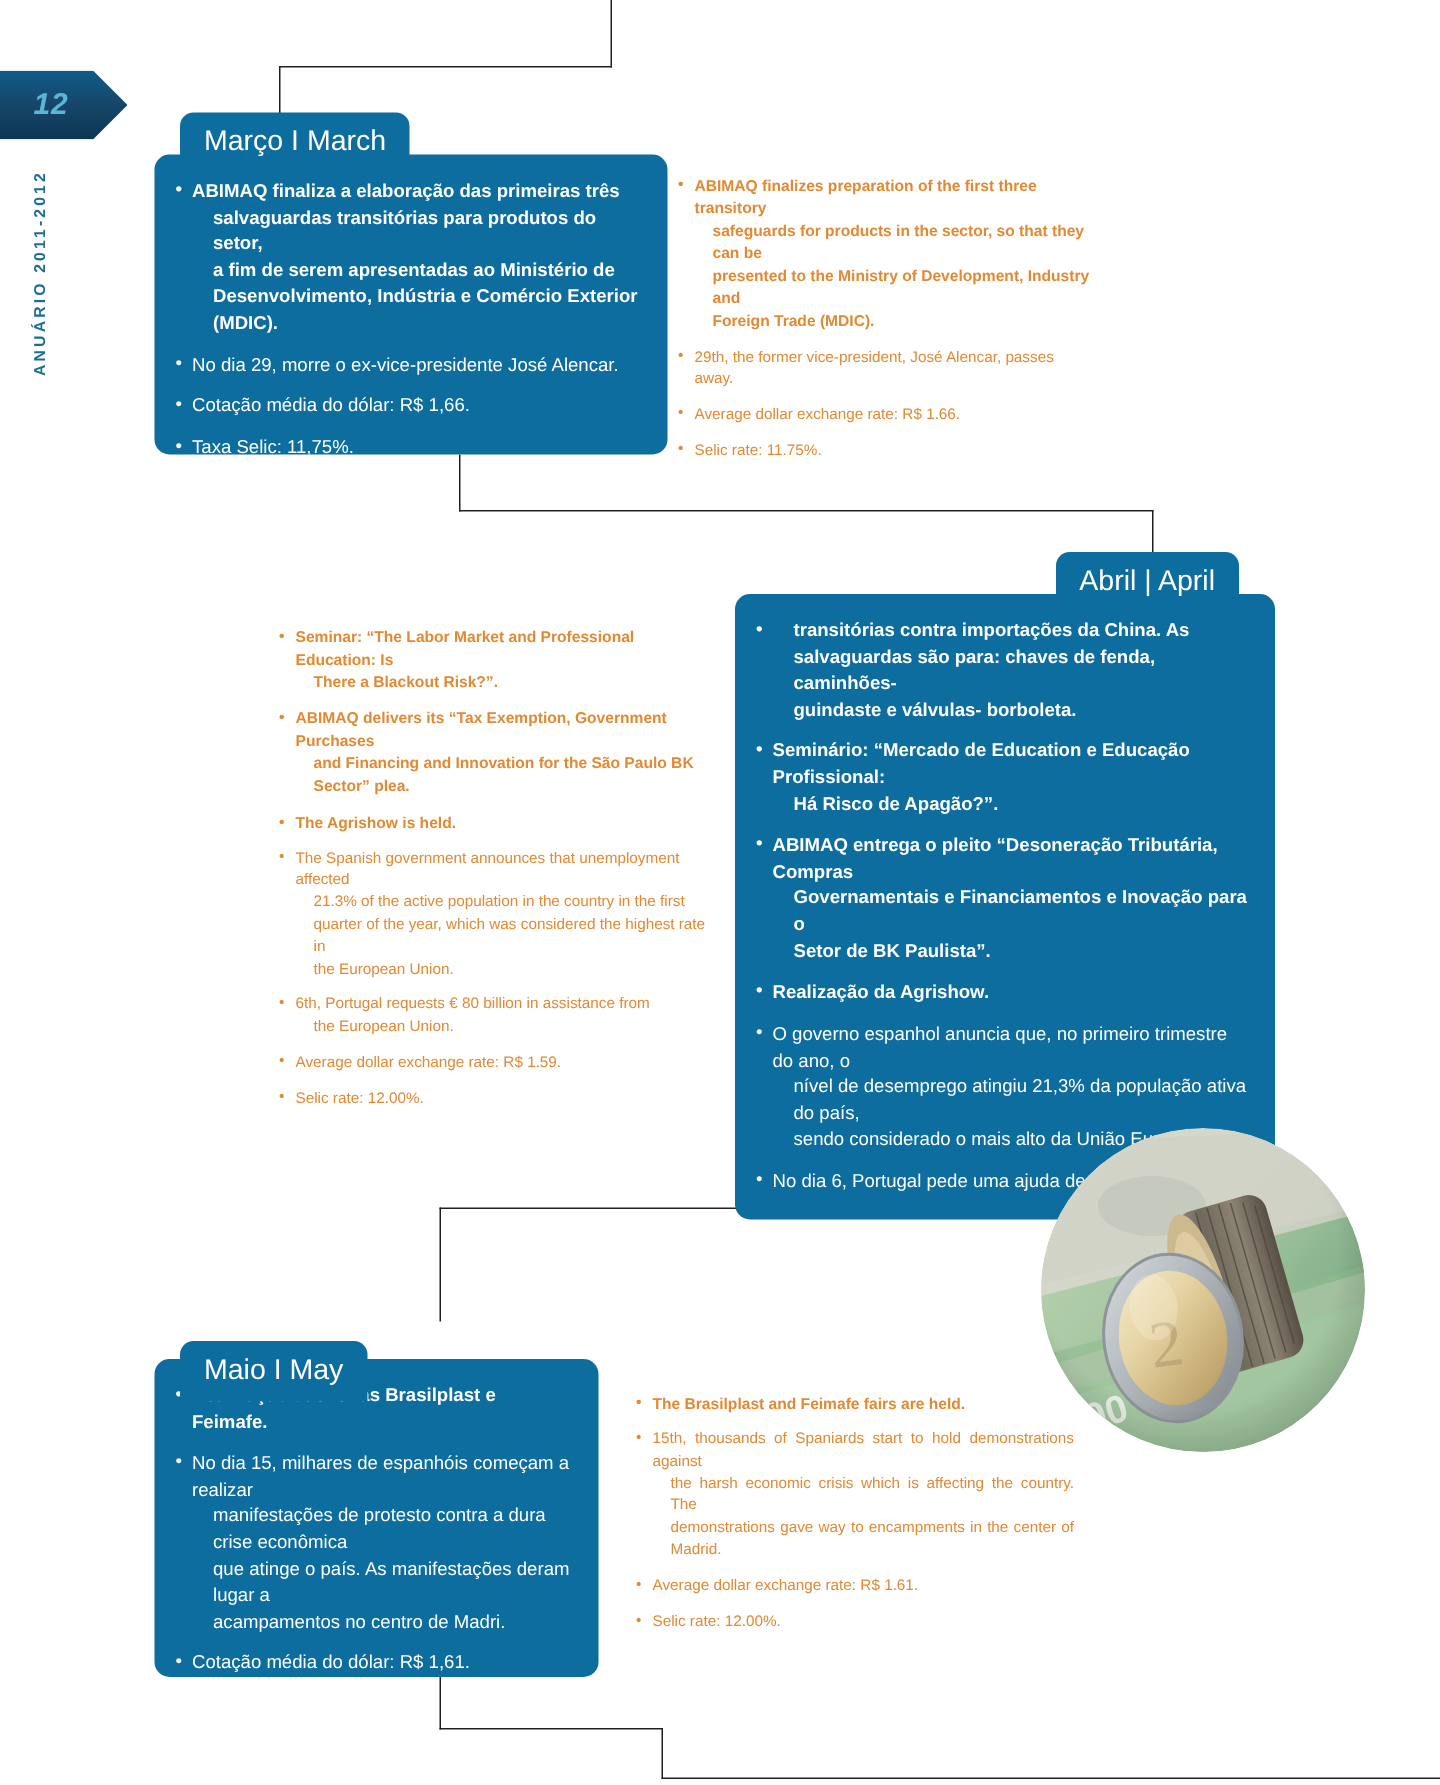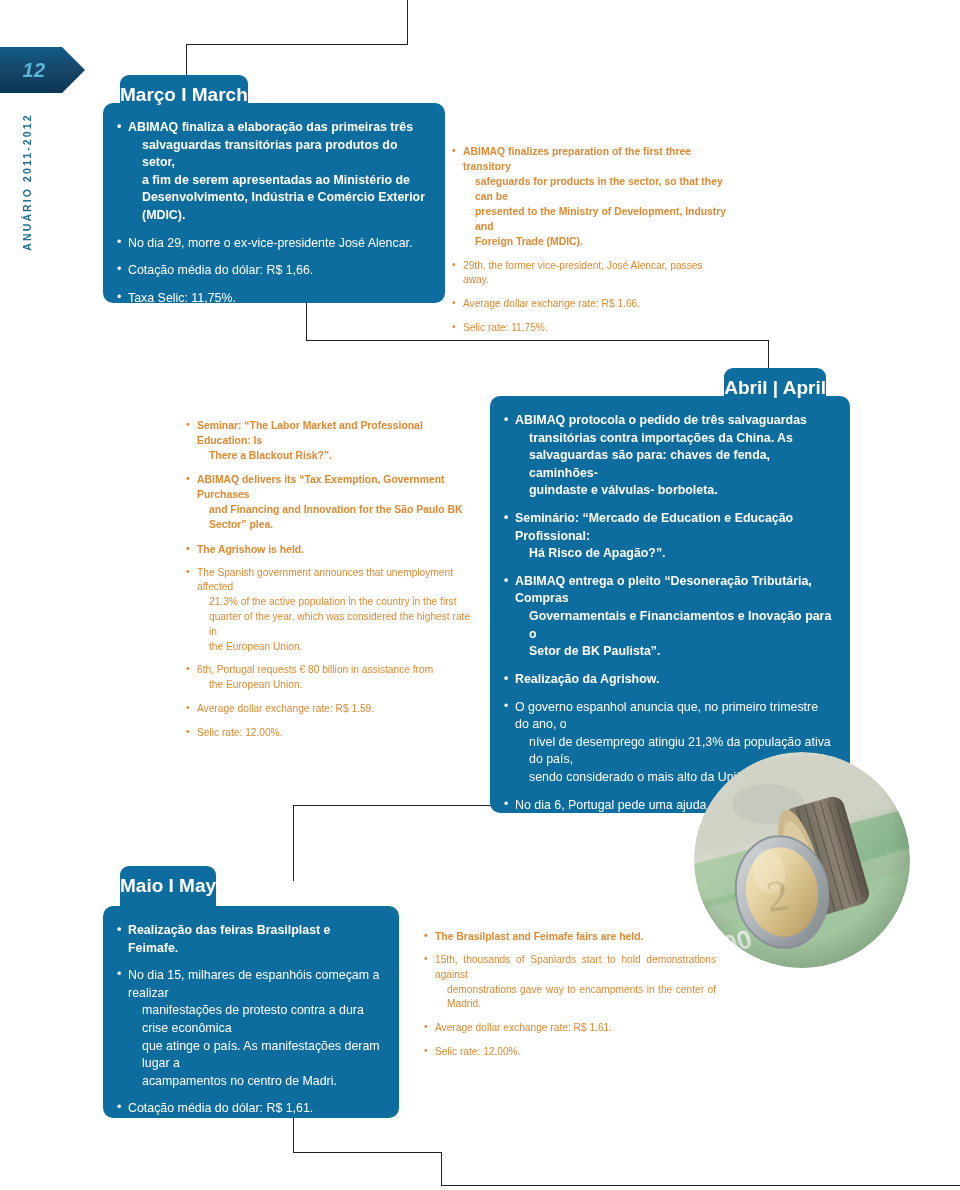--- a/index.html
+++ b/index.html
@@ -70,24 +70,24 @@
   .conn.v { width: 1px; }
   .conn.h { height: 1px; }
 
   
   .month-header {
     position: absolute;
     background: #0d6d9e;
     border-radius: 9px 9px 0 0;
     color: #ffffff;
     font-size: 19px;
-    font-weight: bold;
+    font-weight: normal;
     display: flex;
     align-items: center;
-    padding: 0 0;
+    padding: 0 16px;
     height: 40px;
     z-index: 3;
   }
   .month-body {
     position: absolute;
     background: #0d6d9e;
     border-radius: 10px;
     z-index: 2;
     overflow: hidden;
   }
@@ -140,29 +140,29 @@
   .en-col ul.bl li.strong {
     font-weight: bold;
     font-size: 10.4px;
   }
   .en-col ul.bl li .hang { padding-left: 12px; }
   .en-col ul.bl li.just { text-align: justify; }
 
   
   #march-header { left: 120px; top: 75px; }
   #march-body   { left: 103px; top: 103px; width: 342px; height: 200px; }
-  #march-en     { left: 452px; top: 144px; width: 276px; }
+  #march-en     { left: 452px; top: 117px; width: 276px; }
 
   
   #april-header { right: 134px; top: 368px; }
   #april-body   { left: 490px; top: 396px; width: 360px; height: 417px; }
   #april-en     { left: 186px; top: 418px; width: 292px; }
 
   
-  #may-header { left: 120px; top: 866px; justify-content: flex-end; }
+  #may-header { left: 120px; top: 894px; justify-content: flex-end; }
   #may-body   { left: 103px; top: 906px; width: 296px; height: 212px; }
   #may-en     { left: 424px; top: 929px; width: 292px; }
 
   
   #coins-photo {
     position: absolute;
     left: 694px;
     top: 752px;
     width: 216px;
     height: 216px;
@@ -230,21 +230,20 @@
     </ul>
 </div>
 
 <div class="month-header" id="april-header">
   <span>Abril | April</span>
 </div>
 <div class="month-body pt-box" id="april-body">
   <div class="inner">
     <ul class="bl">
         <li class="strong">
-          <span style="display: block;">ABIMAQ protocola o pedido de três salvaguardas</span>
           <span class="hang">transitórias contra importações da China. As</span>
           <span class="hang">salvaguardas são para: chaves de fenda, caminhões-</span>
           <span class="hang">guindaste e válvulas- borboleta.</span>
         </li>
         <li class="strong">
           <span style="display: block;">Seminário: “Mercado de Education e Educação Profissional:</span>
           <span class="hang">Há Risco de Apagão?”.</span>
         </li>
         <li class="strong">
           <span style="display: block;">ABIMAQ entrega o pleito “Desoneração Tributária, Compras</span>
@@ -387,18 +386,19 @@
         <li><span>Cotação média do dólar: R$ 1,61.</span></li>
         <li><span>Taxa Selic: 12,00%.</span></li>
       </ul>
   </div>
 </div>
 <div class="en-col" id="may-en">
   <ul class="bl">
       <li class="strong"><span>The Brasilplast and Feimafe fairs are held.</span></li>
       <li class="just">
         <span style="display: block;">15th, thousands of Spaniards start to hold demonstrations against</span>
+        <span class="hang">the harsh economic crisis which is affecting the country. The</span>
         <span class="hang">demonstrations gave way to encampments in the center of Madrid.</span>
       </li>
       <li><span>Average dollar exchange rate: R$ 1.61.</span></li>
       <li><span>Selic rate: 12.00%.</span></li>
     </ul>
 </div>
 
 </body></html>

